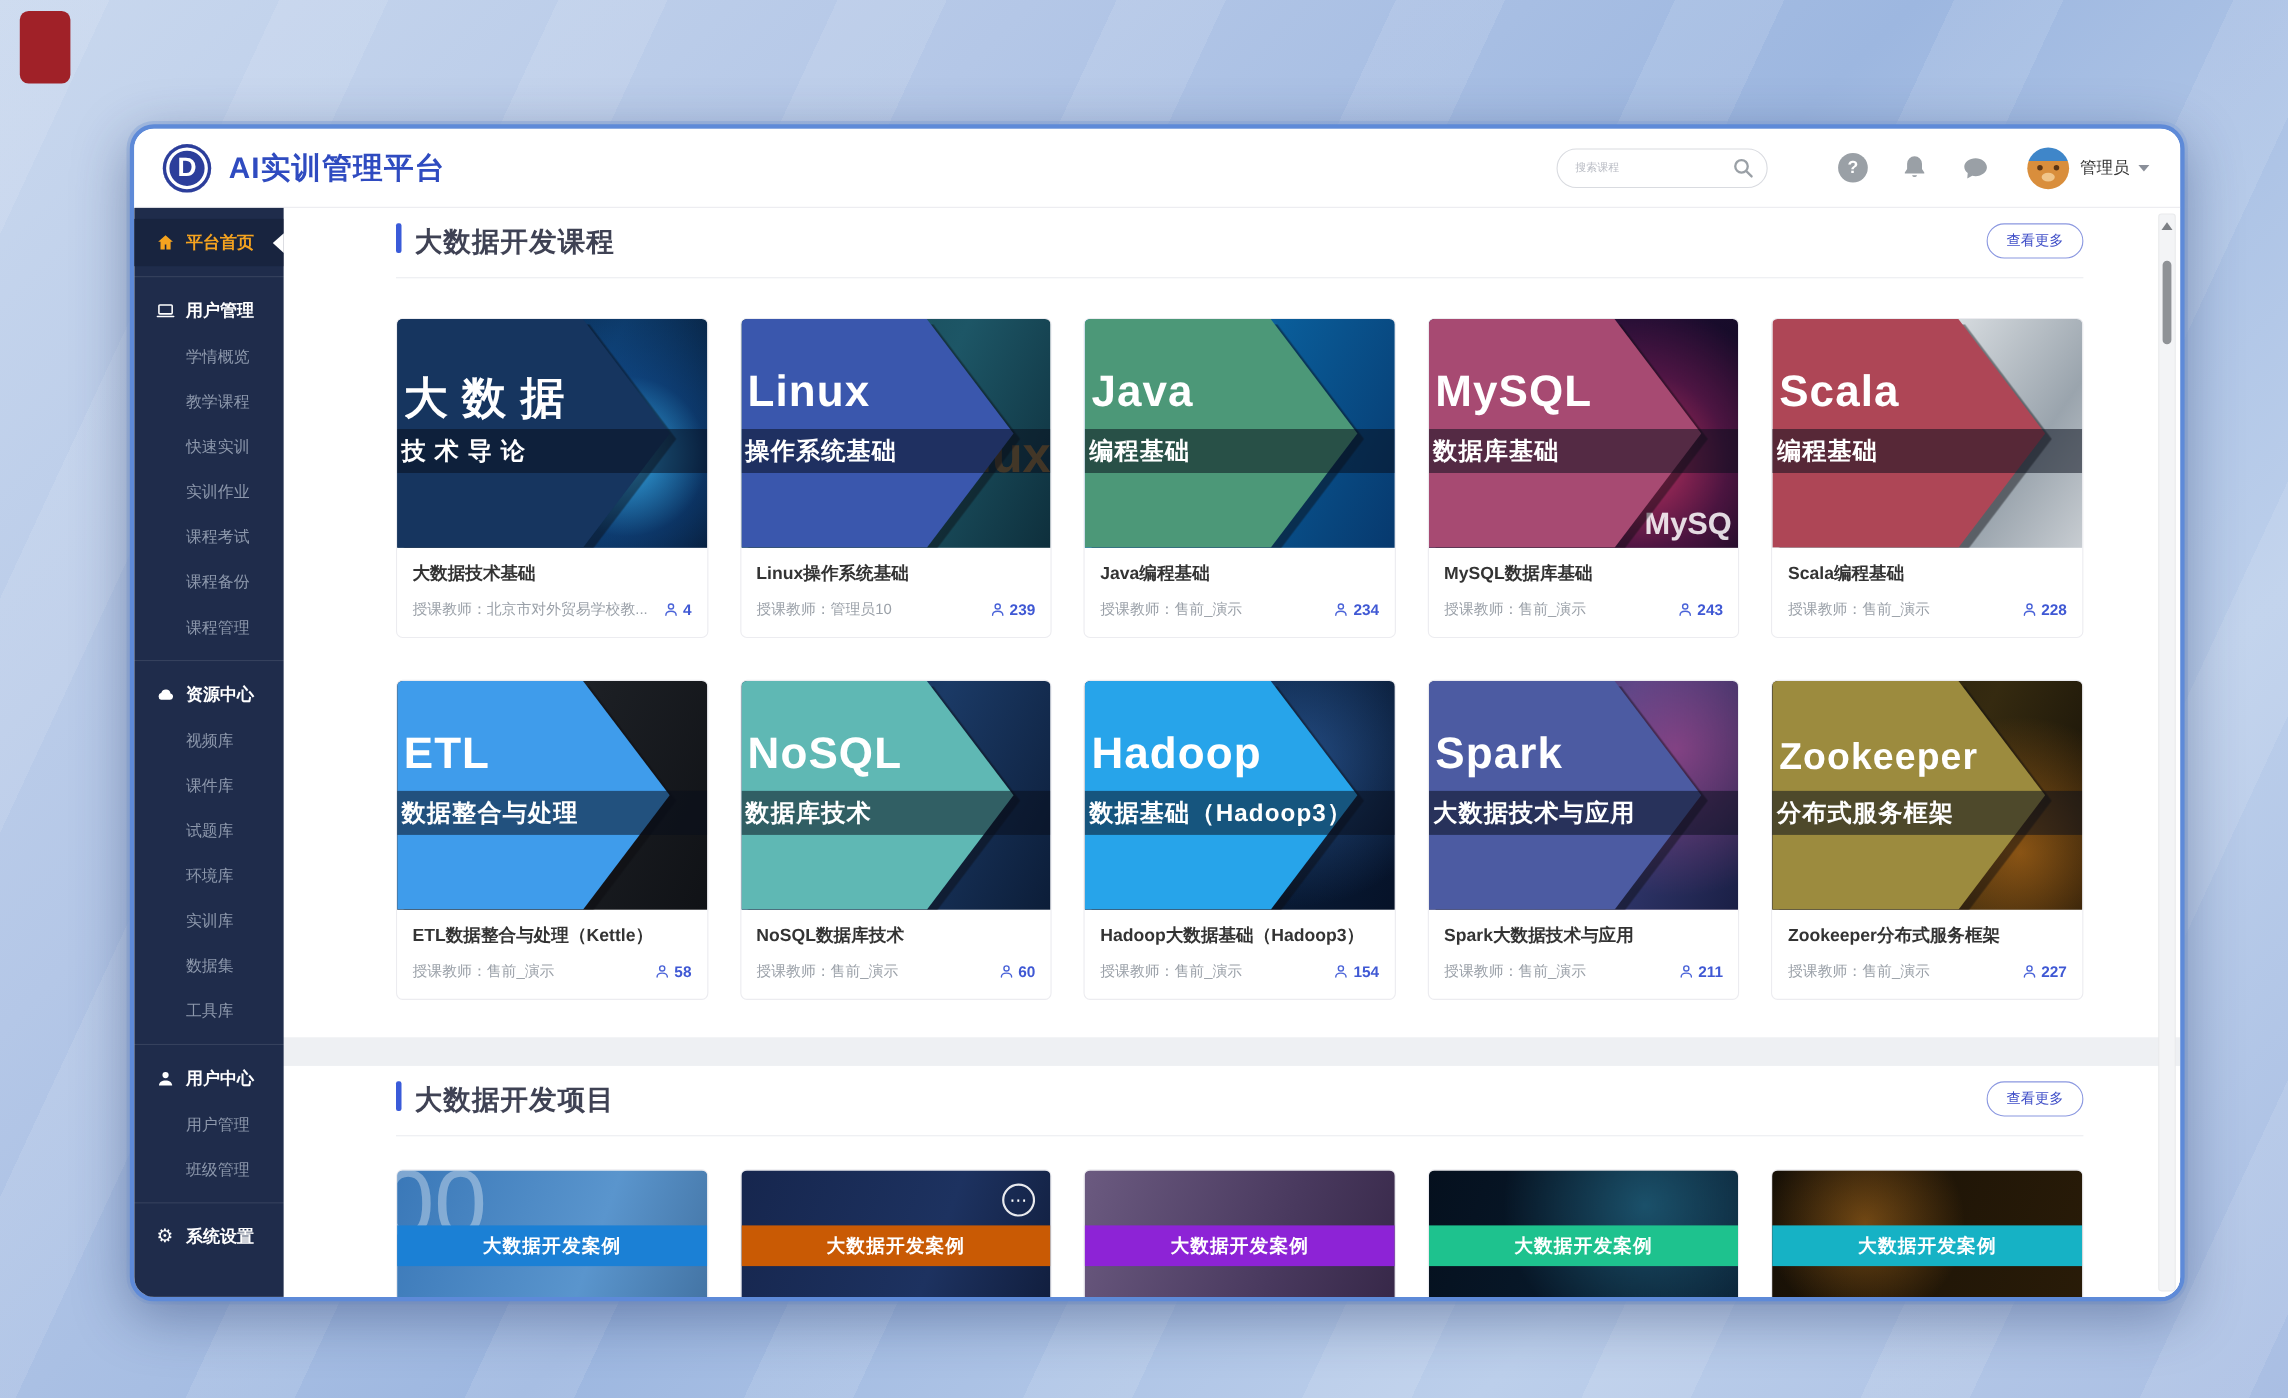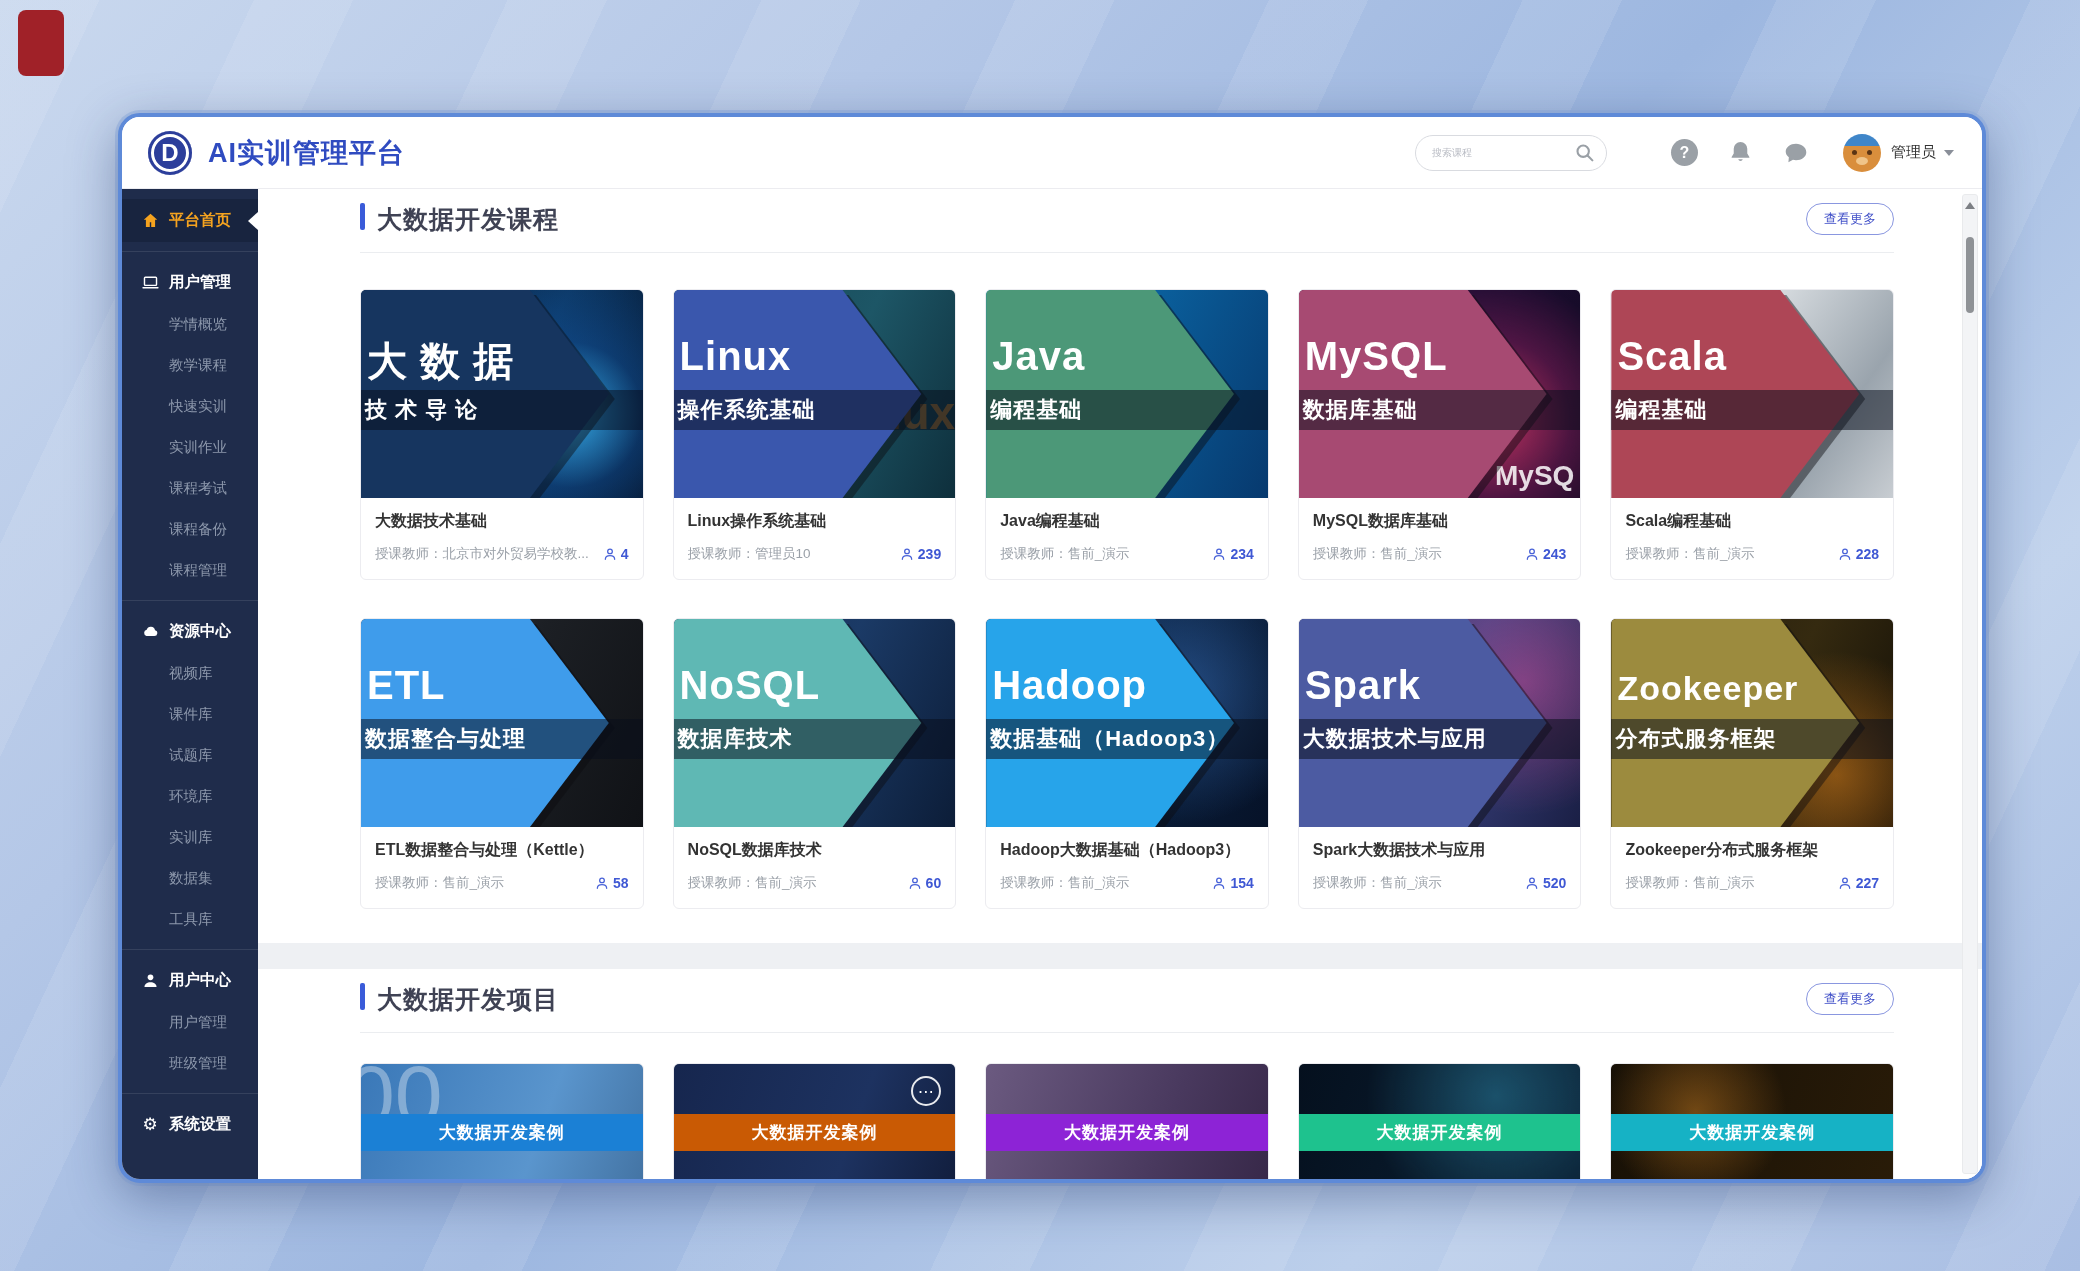--- a/index.html
+++ b/index.html
@@ -439,21 +439,21 @@
                   <div class="course-name">Spark大数据技术与应用</div>
                   <div class="meta">
                     <span class="teacher"><span>授课教师：</span><span>售前_演示</span></span>
                     <span class="count">
                       <span style="display: inline-flex; width: 14px; height: 14px;">
                         <svg viewBox="0 0 24 24" fill="none" stroke="#4a63d8" stroke-width="2.2">
                           <circle cx="12" cy="7.5" r="4"></circle>
                           <path d="M4 21c0-4 3.7-6.2 8-6.2s8 2.2 8 6.2" stroke-linecap="round"></path>
                         </svg>
                       </span>
-                      <b>520</b>
+                      <b>211</b>
                     </span>
                   </div>
                 </div>
               </div>
               <div class="card">
                 <div class="banner" style="background: radial-gradient(circle at 80% 75%, rgba(240, 140, 30, 0.5), rgba(30, 20, 5, 0) 45%), linear-gradient(115deg, rgb(32, 26, 12) 0%, rgb(53, 42, 16) 55%, rgb(18, 14, 6) 100%);">
                   <div class="arrow-wrap">
                     <div class="arrow" style="background: rgb(156, 139, 62);"></div>
                   </div>
                   <div class="band">

